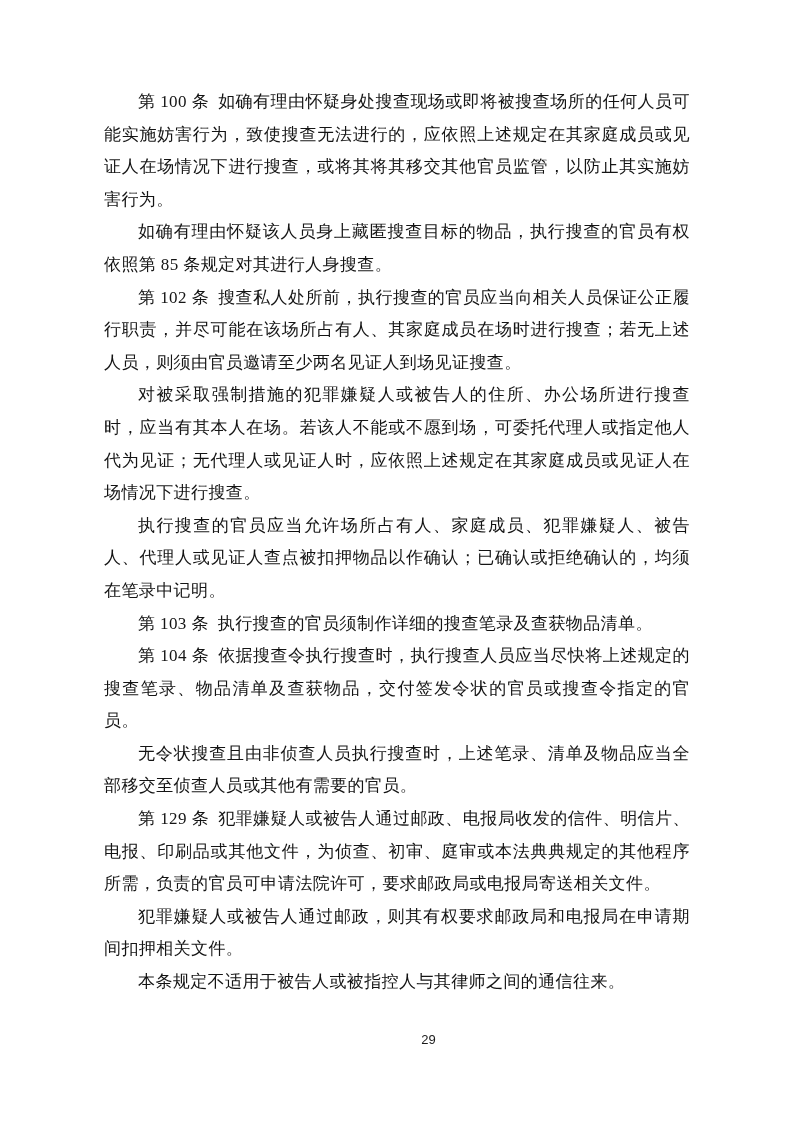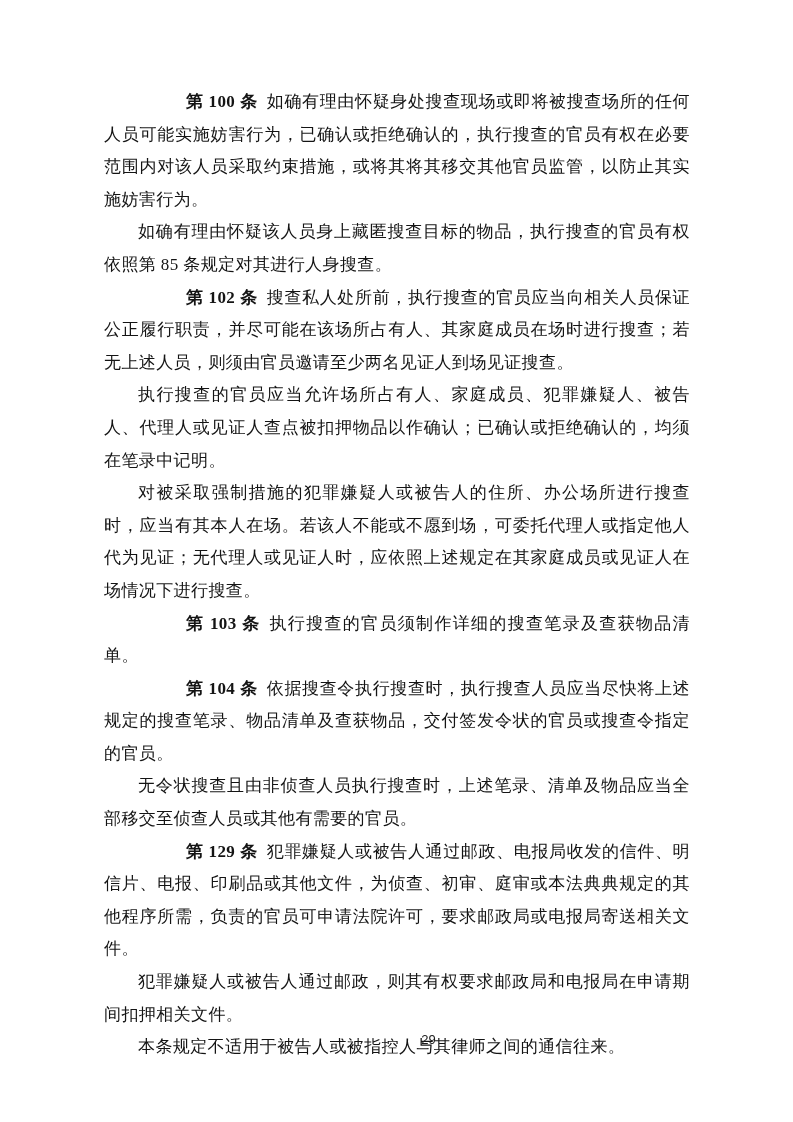--- a/index.html
+++ b/index.html
@@ -26,52 +26,51 @@
     margin: 0;
     padding: 0;
     text-indent: 2em;
     text-align: justify;
     text-justify: inter-ideograph;
     font-size: 17px;
     line-height: 32.6px;
     letter-spacing: 0.4px;
   }
   .art {
-    font-weight: bold;
+    font-weight: normal;
     margin-right: 9px;
-    margin-left: 48px;
   }
   .page-number {
     position: absolute;
     top: 1032px;
     left: 0;
     width: 100%;
     text-align: center;
     font-size: 13px;
     color: #1a1a1a;
     font-family: "Liberation Sans", "DejaVu Sans", sans-serif;
     padding-left: 32px;
   }
 </style>
 </head>
 <body>
 
 <div class="sheet">
   <div class="content">
 
-    <p class="para"><strong class="art">第 100 条</strong><span>如确有理由怀疑身处搜查现场或即将被搜查场所的任何人员可能实施妨害行为，已确认或拒绝确认的，执行搜查的官员有权在必要范围内对该人员采取约束措施，或将其将其移交其他官员监管，以防止其实施妨害行为。</span></p>
+    <p class="para"><strong class="art">第 100 条</strong><span>如确有理由怀疑身处搜查现场或即将被搜查场所的任何人员可能实施妨害行为，致使搜查无法进行的，应依照上述规定在其家庭成员或见证人在场情况下进行搜查，或将其将其移交其他官员监管，以防止其实施妨害行为。</span></p>
 
     <p class="para">如确有理由怀疑该人员身上藏匿搜查目标的物品，执行搜查的官员有权依照第 85 条规定对其进行人身搜查。</p>
 
 
     <p class="para"><strong class="art">第 102 条</strong><span>搜查私人处所前，执行搜查的官员应当向相关人员保证公正履行职责，并尽可能在该场所占有人、其家庭成员在场时进行搜查；若无上述人员，则须由官员邀请至少两名见证人到场见证搜查。</span></p>
 
+    <p class="para">对被采取强制措施的犯罪嫌疑人或被告人的住所、办公场所进行搜查时，应当有其本人在场。若该人不能或不愿到场，可委托代理人或指定他人代为见证；无代理人或见证人时，应依照上述规定在其家庭成员或见证人在场情况下进行搜查。</p>
+
     <p class="para">执行搜查的官员应当允许场所占有人、家庭成员、犯罪嫌疑人、被告人、代理人或见证人查点被扣押物品以作确认；已确认或拒绝确认的，均须在笔录中记明。</p>
-
-    <p class="para">对被采取强制措施的犯罪嫌疑人或被告人的住所、办公场所进行搜查时，应当有其本人在场。若该人不能或不愿到场，可委托代理人或指定他人代为见证；无代理人或见证人时，应依照上述规定在其家庭成员或见证人在场情况下进行搜查。</p>
 
     <p class="para"><strong class="art">第 103 条</strong><span>执行搜查的官员须制作详细的搜查笔录及查获物品清单。</span></p>
 
 
     <p class="para"><strong class="art">第 104 条</strong><span>依据搜查令执行搜查时，执行搜查人员应当尽快将上述规定的搜查笔录、物品清单及查获物品，交付签发令状的官员或搜查令指定的官员。</span></p>
 
     <p class="para">无令状搜查且由非侦查人员执行搜查时，上述笔录、清单及物品应当全部移交至侦查人员或其他有需要的官员。</p>
 
     <p class="para"><strong class="art">第 129 条</strong><span>犯罪嫌疑人或被告人通过邮政、电报局收发的信件、明信片、电报、印刷品或其他文件，为侦查、初审、庭审或本法典典规定的其他程序所需，负责的官员可申请法院许可，要求邮政局或电报局寄送相关文件。</span></p>
 

